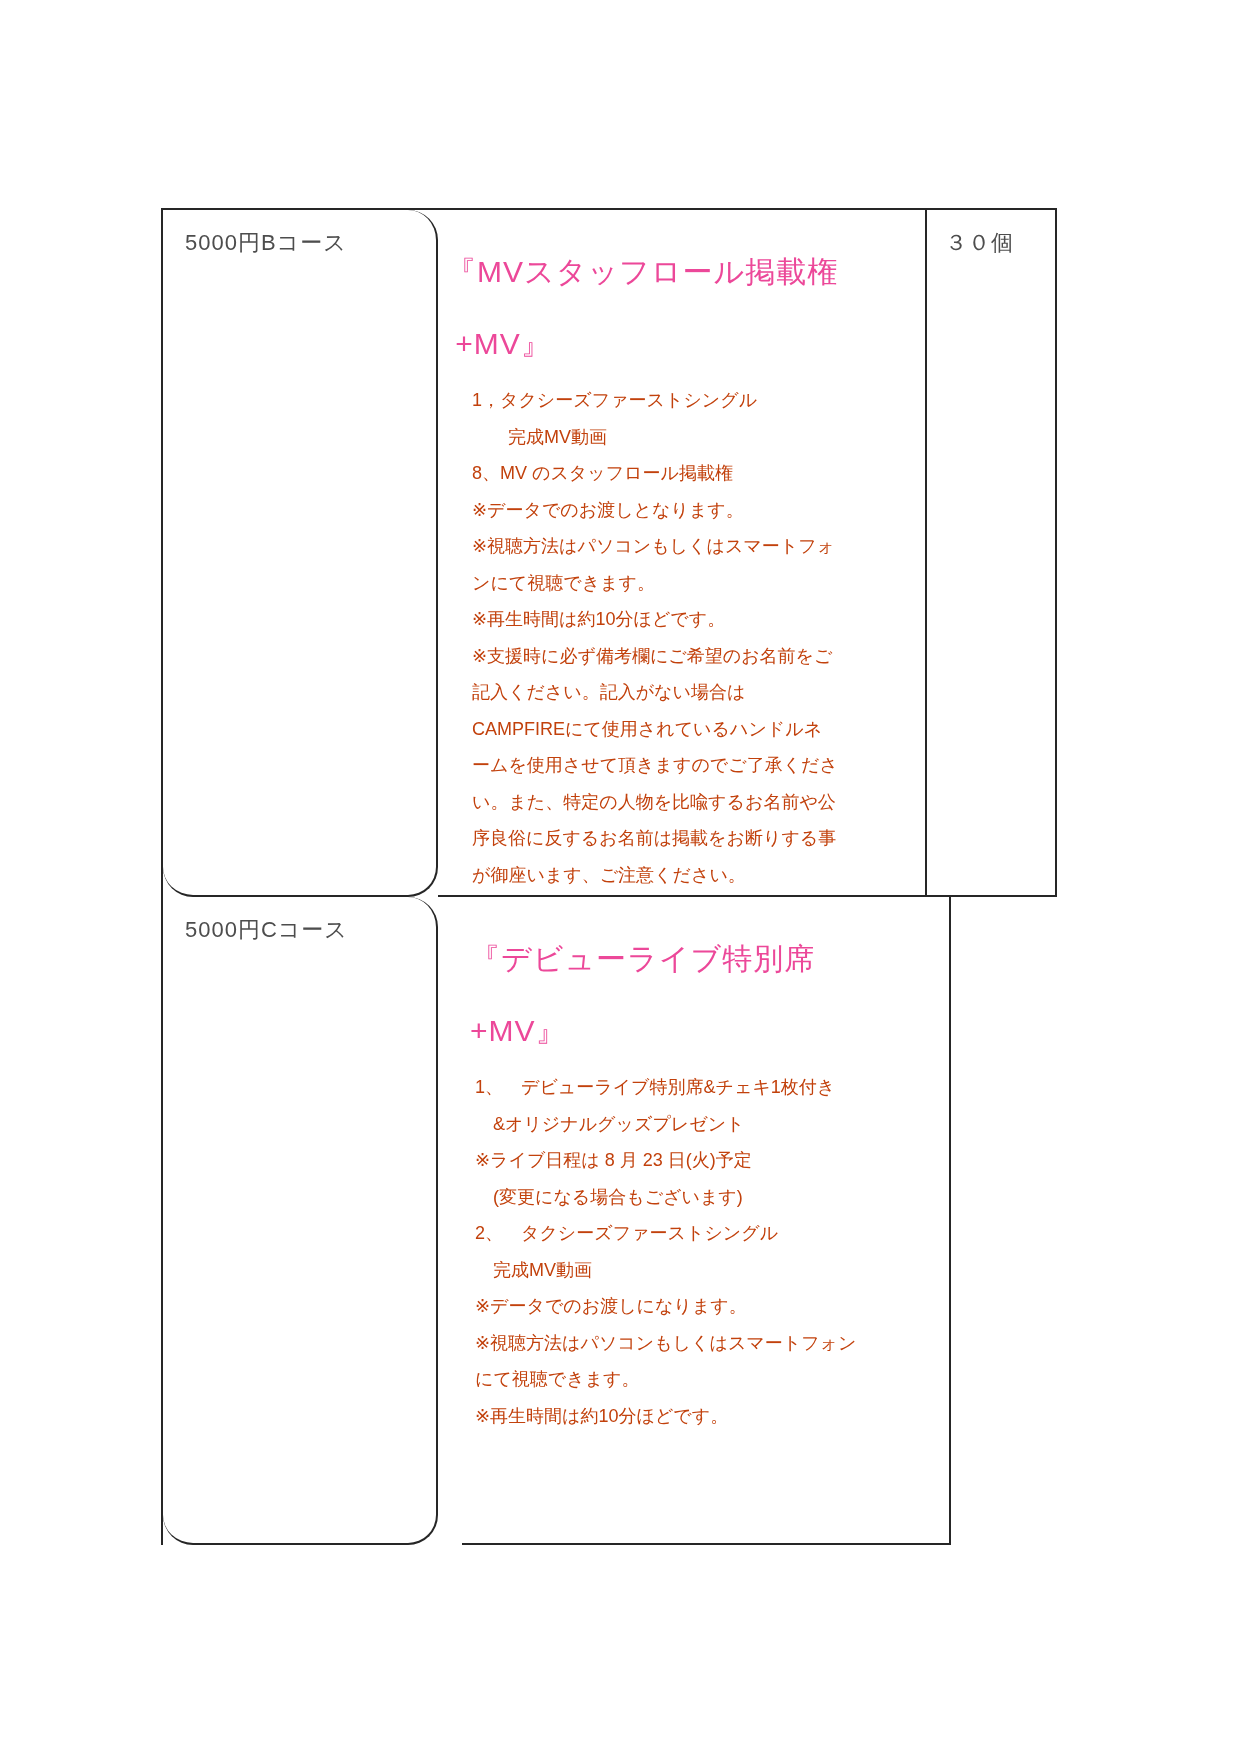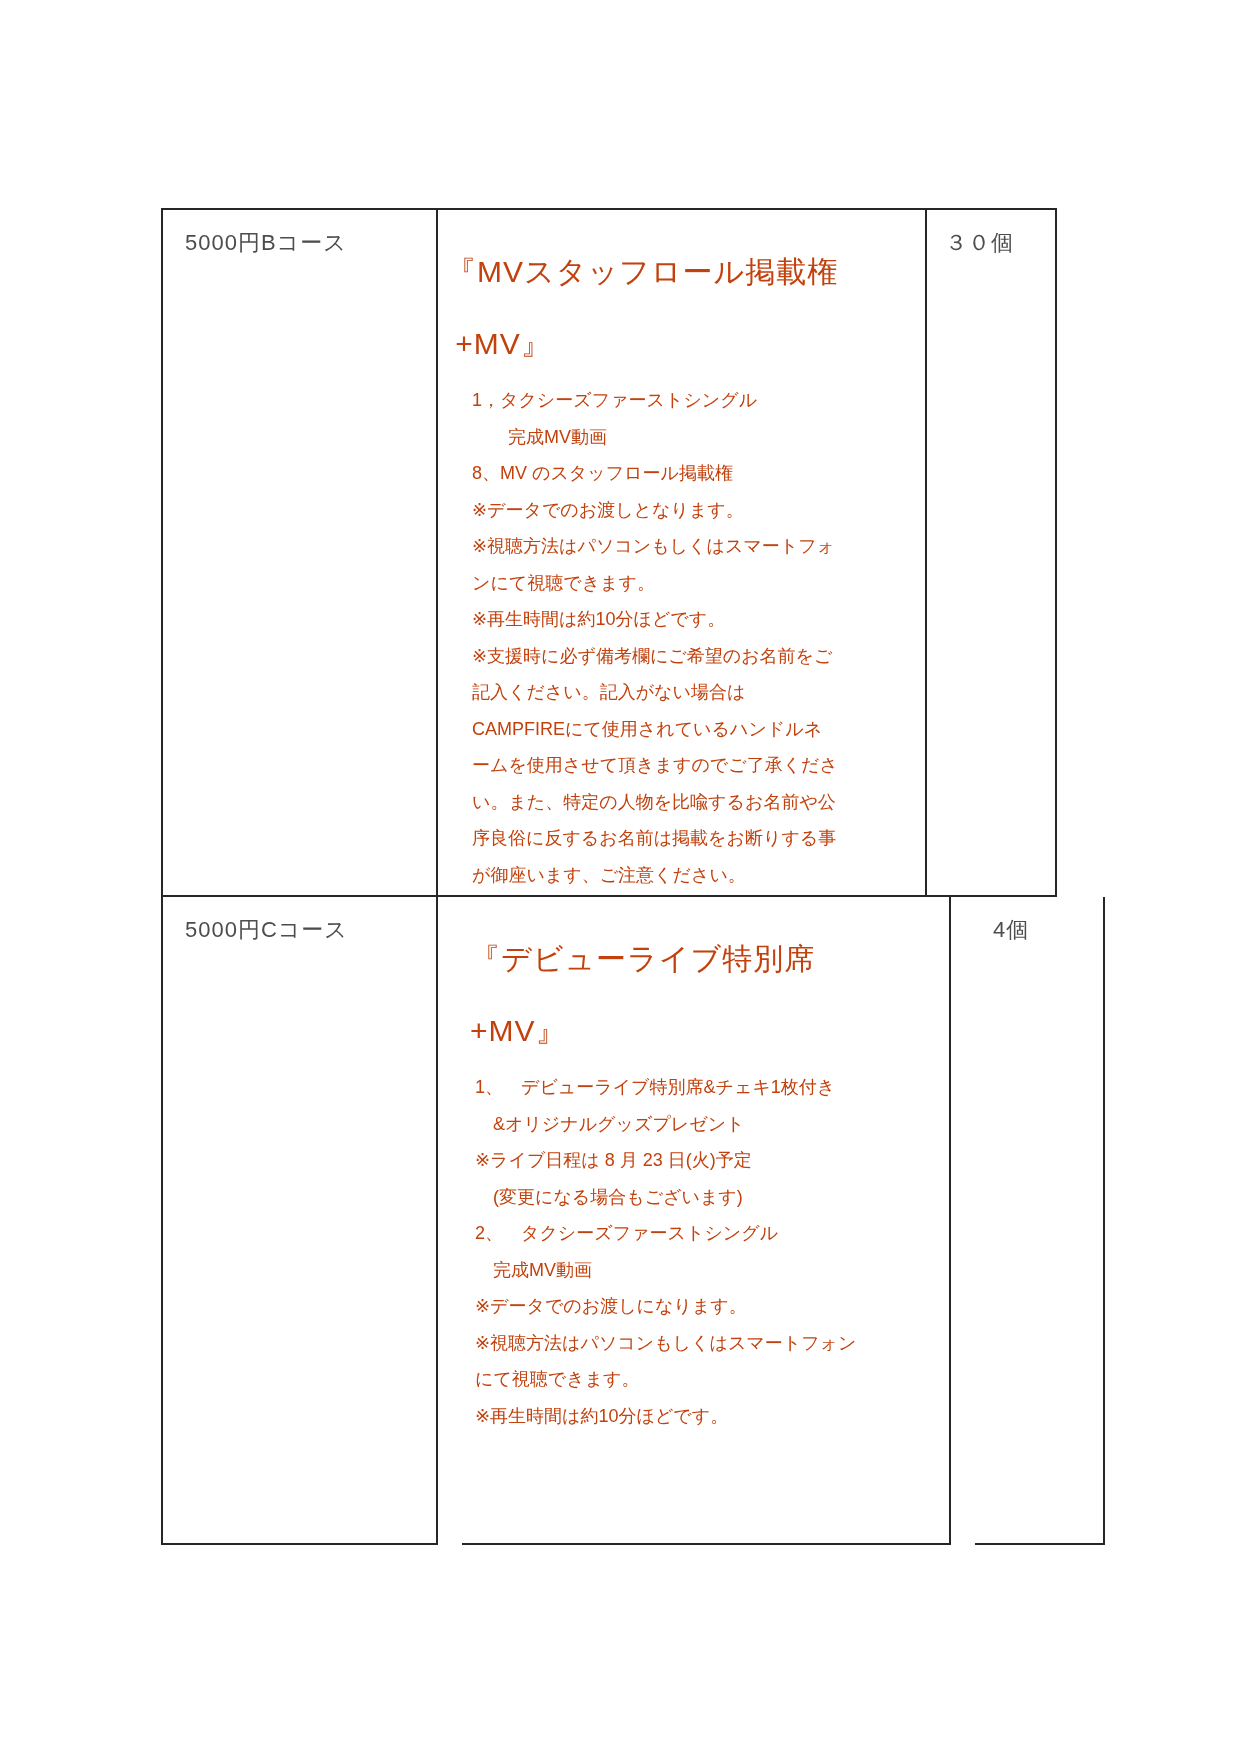--- a/index.html
+++ b/index.html
@@ -34,30 +34,31 @@
   .t-row.row-2 { height: 648px; gap: 24px; }
   .cell {
     border-right: 2px solid #262626;
     border-bottom: 2px solid #262626;
     overflow: hidden;
   }
   .cell-course {
     padding: 18px 6px 8px 22px;
     font-size: 22px;
     letter-spacing: 1px;
+    border-radius: 30px;
   }
   .cell-mid {
     padding: 26px 8px 0 8px;
   }
   .title-line {
     font-size: 30px;
     line-height: 72px;
     letter-spacing: 1px;
     white-space: pre;
-    color: #c2410c;
+    color: #ec4899;
   }
   .body-lines {
     margin-top: 2px;
     font-size: 18px;
     line-height: 36.5px;
     color: #c2410c;
   }
   .row-1 .body-lines { margin-left: 26px; }
   .row-2 .body-lines { margin-left: 5px; }
   .body-lines .line { white-space: pre; }
@@ -115,19 +116,16 @@
             <div class="line">※ライブ日程は 8 月 23 日(火)予定</div>
             <div class="line">　(変更になる場合もございます)</div>
             <div class="line">2、　タクシーズファーストシングル</div>
             <div class="line">　完成MV動画</div>
             <div class="line">※データでのお渡しになります。</div>
             <div class="line">※視聴方法はパソコンもしくはスマートフォン</div>
             <div class="line">にて視聴できます。</div>
             <div class="line">※再生時間は約10分ほどです。</div>
           </div>
       </div>
-      <div class="cell cell-qty">
-        <span>4個</span>
-      </div>
     </div>
 
   </div>
 </div>
 
 </body></html>

